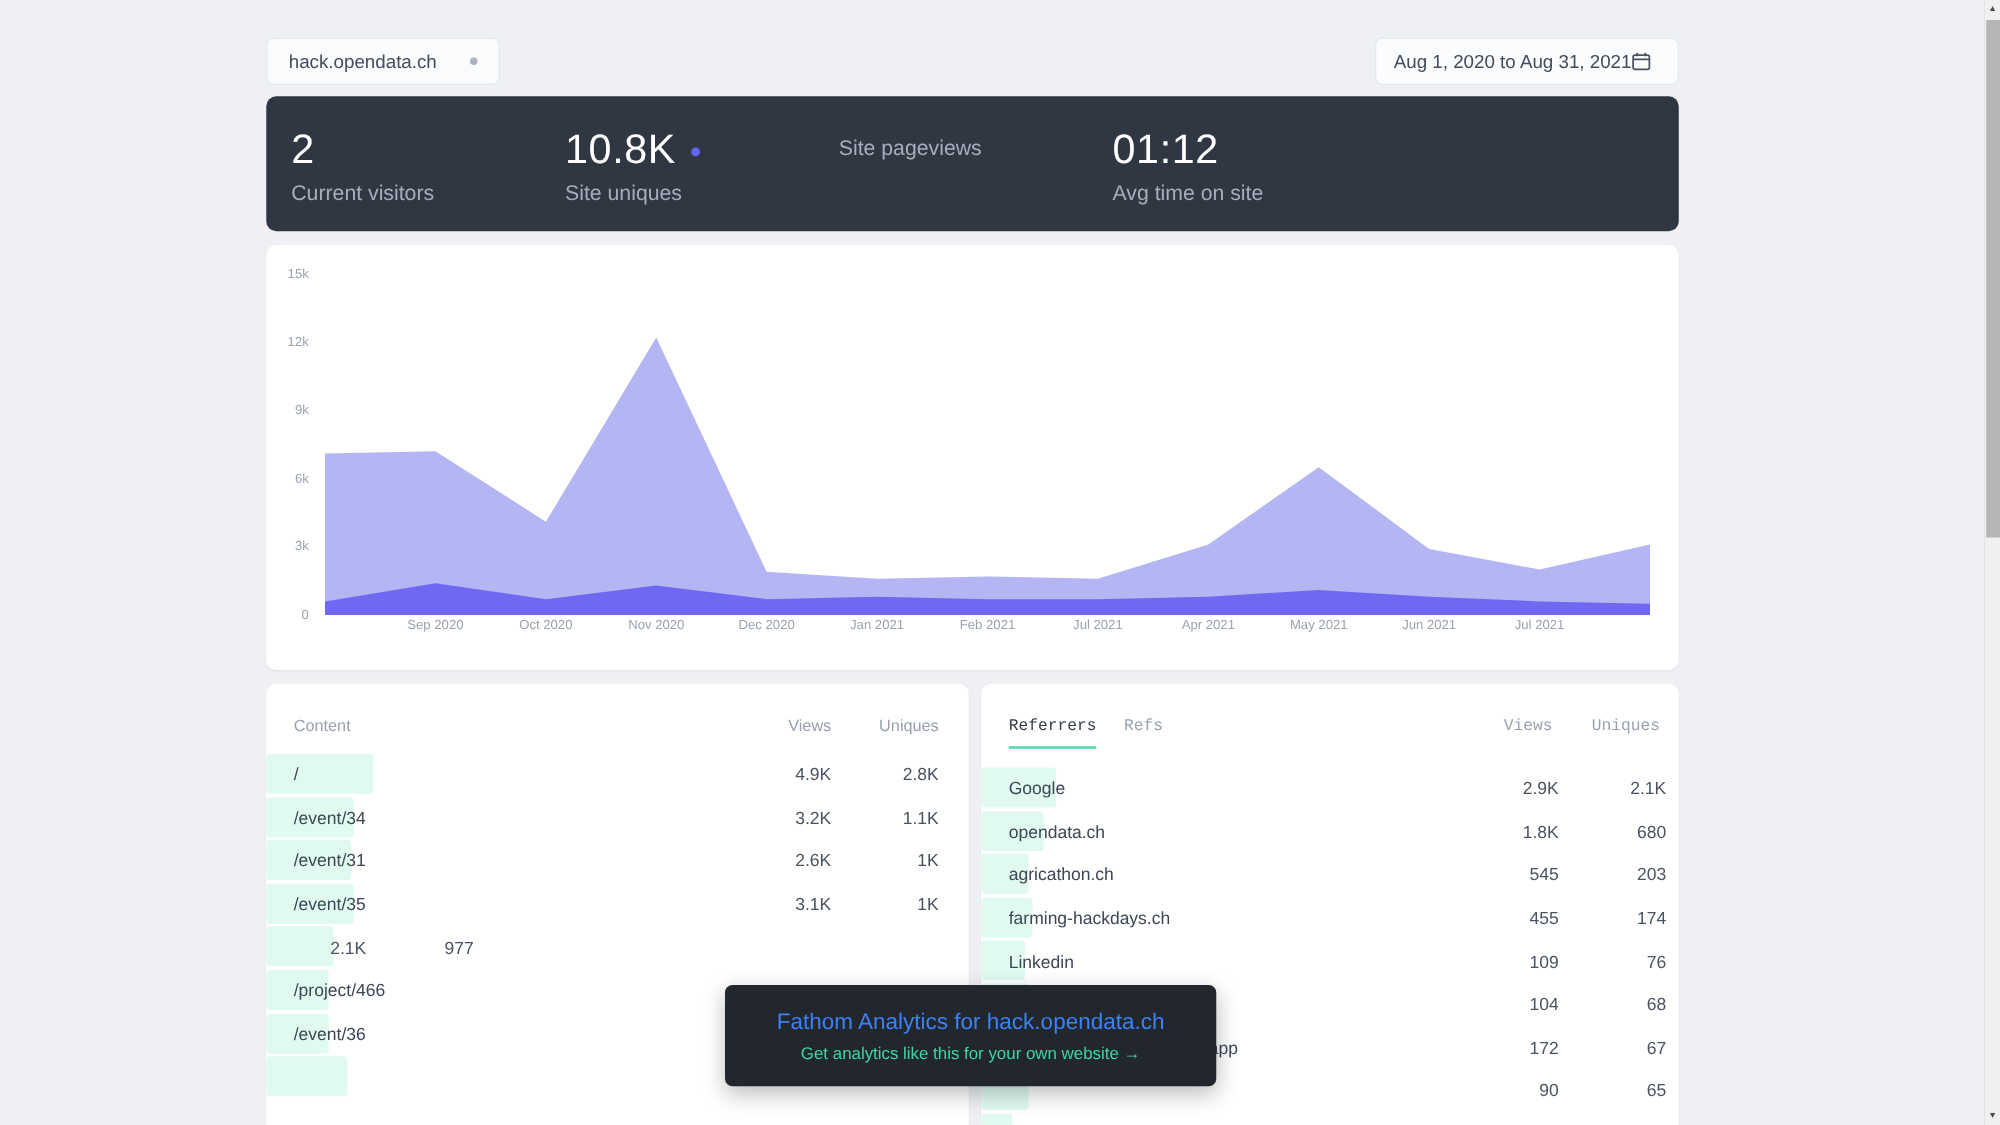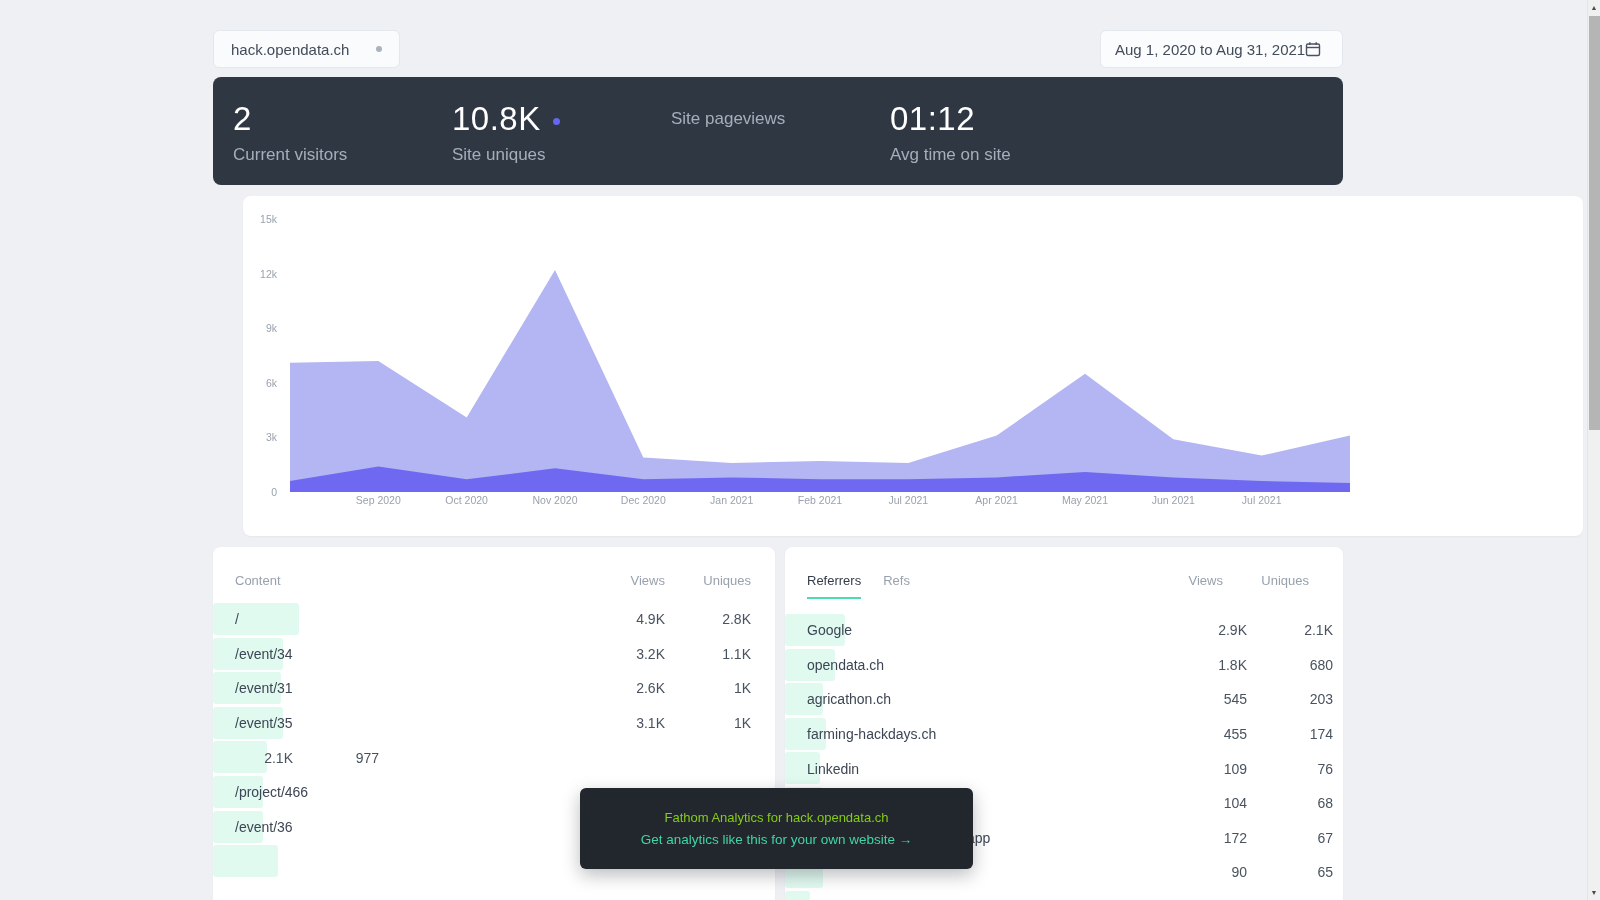--- a/index.html
+++ b/index.html
@@ -25,57 +25,57 @@
     position:absolute; top:77px; left:0; width:1130px; height:108px;
     background:#2f3743; border-radius:8px; display:flex; padding:24px 0 0 20px;
   }
   .stat { width:219px; }
   .stat-value { font-size:33px; line-height:36px; color:#ffffff; font-weight:400; letter-spacing:.5px; }
   .stat-dot { display:inline-block; width:7px; height:7px; border-radius:50%; margin-left:12px; vertical-align:middle; }
   .stat-label { margin-top:8px; font-size:17px; color:#a6aebb; }
 
   
   .chart-card {
-    position:absolute; top:196px; left:0; width:1340px; height:340px;
-    background:#fff; border-radius:8px; box-shadow:0 1px 2px rgba(20,30,50,.04);margin-left:30px;
+    position:absolute; top:196px; left:0; width:1130px; height:340px;
+    background:#fff; border-radius:8px; box-shadow:0 1px 2px rgba(20,30,50,.04);
   }
   .ylab { position:absolute; width:28px; left:6px; text-align:right; font-size:10.5px; color:#9aa2ae; }
   .xlab { position:absolute; top:298px; transform:translateX(-50%); font-size:10.5px; color:#9aa2ae; white-space:nowrap; }
   .plot { position:absolute; left:47px; top:23px; }
 
   
   .tables { position:absolute; top:547px; left:0; width:1130px; display:flex; gap:10px; }
   .card {
     background:#fff; border-radius:8px; box-shadow:0 1px 2px rgba(20,30,50,.04);
     height:400px; overflow:hidden;
   }
   .card.left { width:562px; }
   .card.right { width:558px; }
   .thead { display:flex; align-items:flex-start; padding:26px 24px 14px 22px; font-size:13px; color:#98a1ad; }
-  .card.right .thead { padding-right:34px; }
+  .card.right .thead { padding-right:15px;font-family:Liberation Mono, monospace; }
   .thead .title { flex:1; }
   .thead .col-views { width:80px; text-align:right; }
   .thead .col-uniques { width:86px; text-align:right; }
   .tab { display:inline-block; margin-right:22px; padding-bottom:9px; font-size:13px; color:#98a1ad; cursor:pointer; }
   .tab.active { color:#333c49; border-bottom:2px solid #4edcab; }
   .trow { position:relative; height:34.6px; display:flex; align-items:center; padding-right:24px; cursor:pointer; }
   .card.right .trow { padding-right:10px;justify-content:flex-end; }
   .rowbar { position:absolute; left:0; top:1px; height:32px; background:#e1faf0; border-radius:3px; }
   .rname { position:relative; flex:1; padding-left:22px; font-size:14px; color:#3d4654; white-space:nowrap; overflow:hidden; }
   .rnum { position:relative; width:80px; text-align:right; font-size:14px; color:#49535f; }
   .rnum.u { width:86px; }
 
   
   .banner {
     position:absolute; left:580px; top:788px; width:393px; height:81px;
     background:#22262d; border-radius:6px; z-index:20;
     display:flex; flex-direction:column; align-items:center; justify-content:center;
     box-shadow:0 6px 18px rgba(10,15,25,.28);
   }
-  .banner-title { font-size:13px; color:#84cc16; }
+  .banner-title { font-size:18px; color:#3b82f6; }
   .banner-link { margin-top:7px; font-size:13.5px; color:#3fd6a4; cursor:pointer; }
 
   
   .scrollbar { position:absolute; right:0; top:0; width:13px; height:900px; background:#f0f0f0; border-left:1px solid #e4e4e4; z-index:30; }
   .sb-btn { position:absolute; left:0; width:12px; height:15px; font-size:7px; color:#4a4a4a; text-align:center; line-height:15px; cursor:pointer; }
   .sb-up { top:0; } .sb-down { bottom:0; }
   .sb-thumb { position:absolute; left:1px; top:16px; width:11px; height:414px; background:#b5b5b5; cursor:pointer; }
 </style>
 </head>
 <body>

